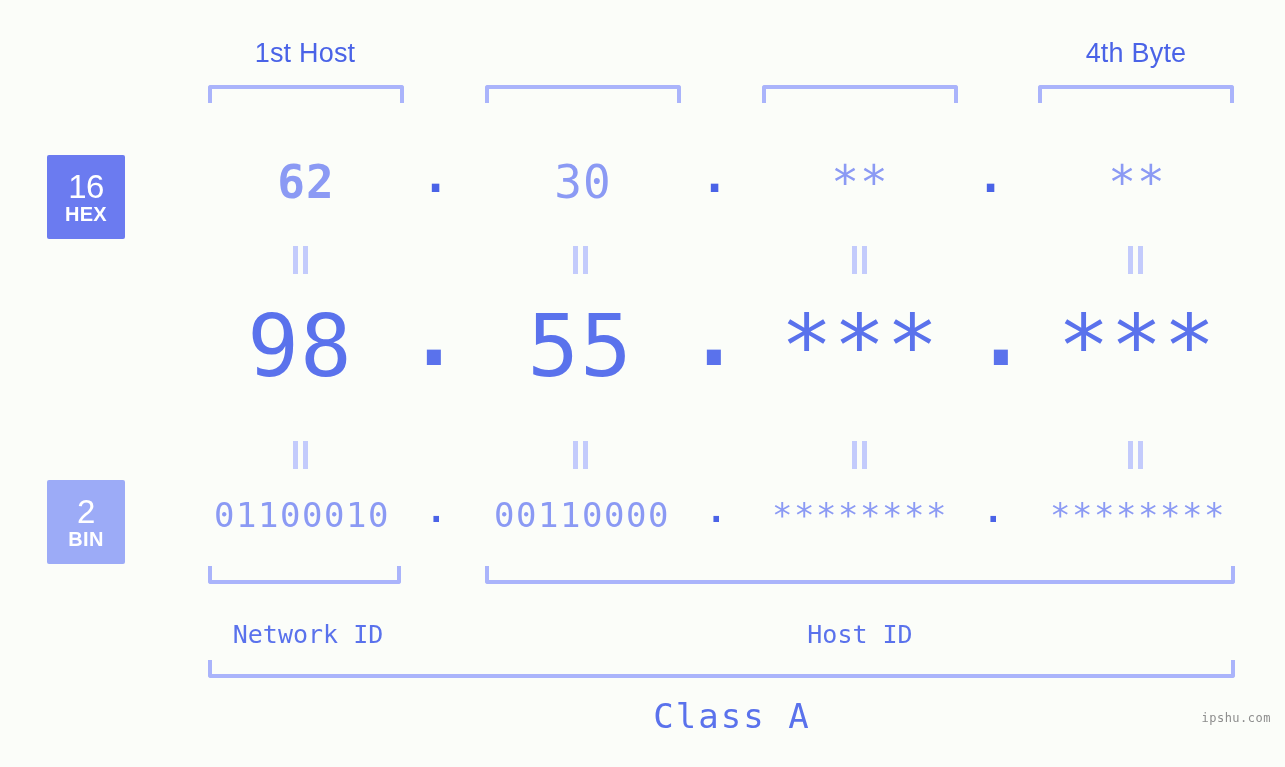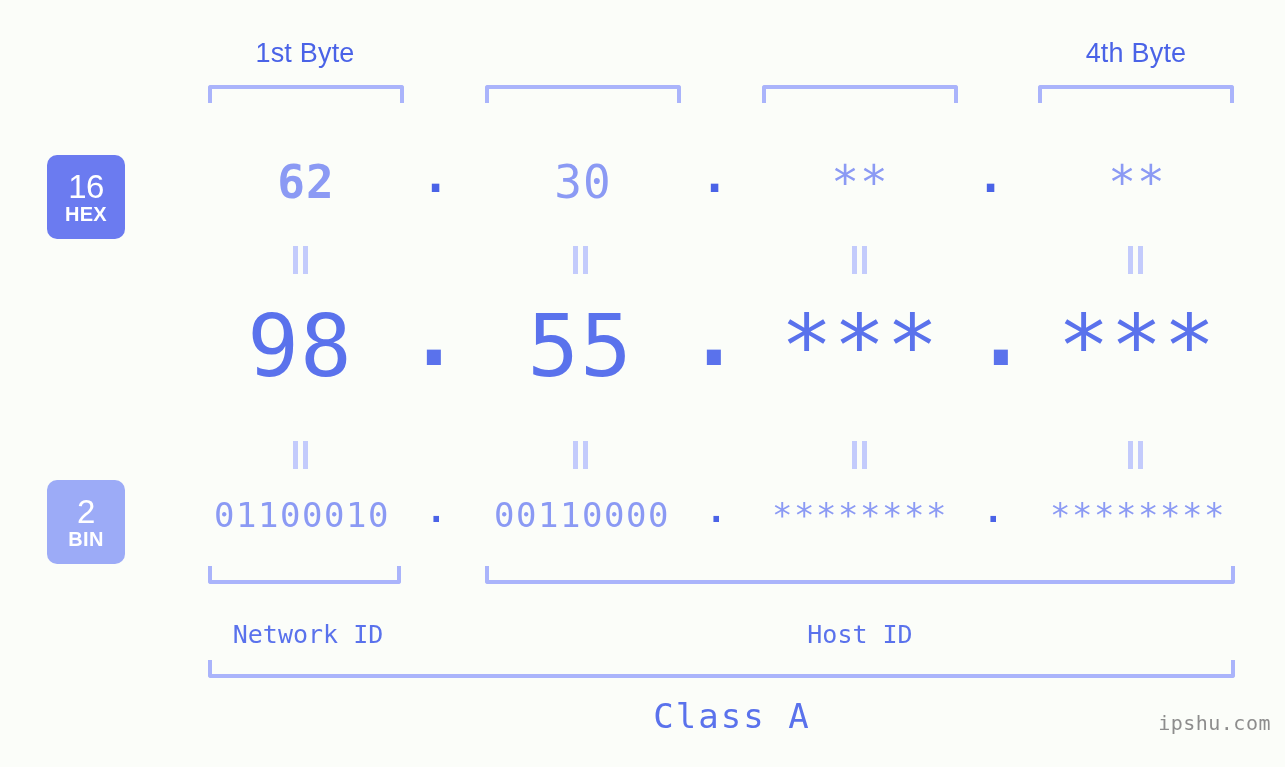--- a/index.html
+++ b/index.html
@@ -52,21 +52,21 @@
     border-radius: 0 0 3px 3px;
     height: 18px;
     box-sizing: border-box;
   }
 
   
   .badge {
     position: absolute;
     left: 47px;
     width: 78px;
-    border-radius: 10px;
+    border-radius: 2px;
     color: #ffffff;
     text-align: center;
     display: flex;
     flex-direction: column;
     align-items: center;
     justify-content: center;
     box-sizing: border-box;
   }
   .badge .num {
     font-size: 33px;
@@ -188,31 +188,31 @@
     font-family: "DejaVu Sans Mono", monospace;
     letter-spacing: 2px;
     white-space: nowrap;
   }
 
   #watermark {
     position: absolute;
     right: 14px;
     top: 711px;
     font-family: "DejaVu Sans Mono", monospace;
-    font-size: 20px;
+    font-size: 12px;
     color: #8d8d8d;
     letter-spacing: 0.5px;
   }
 </style>
 </head>
 <body>
 
 <div id="stage">
 
-  <div class="byte-label" style="left:195px; width:220px;">1st Byte</div>
+  <div class="byte-label" style="left:195px; width:220px;">1st Host</div>
   <div class="byte-label" style="left:1026px; width:220px;">4th Byte</div>
 
   <div class="bracket-down" style="left:208px; top:85px; width:196px;"></div>
   <div class="bracket-down" style="left:485px; top:85px; width:196px;"></div>
   <div class="bracket-down" style="left:762px; top:85px; width:196px;"></div>
   <div class="bracket-down" style="left:1038px; top:85px; width:196px;"></div>
 
   <div class="badge" id="badge-hex">
     <span class="num">16</span>
     <span class="abbr">HEX</span>

